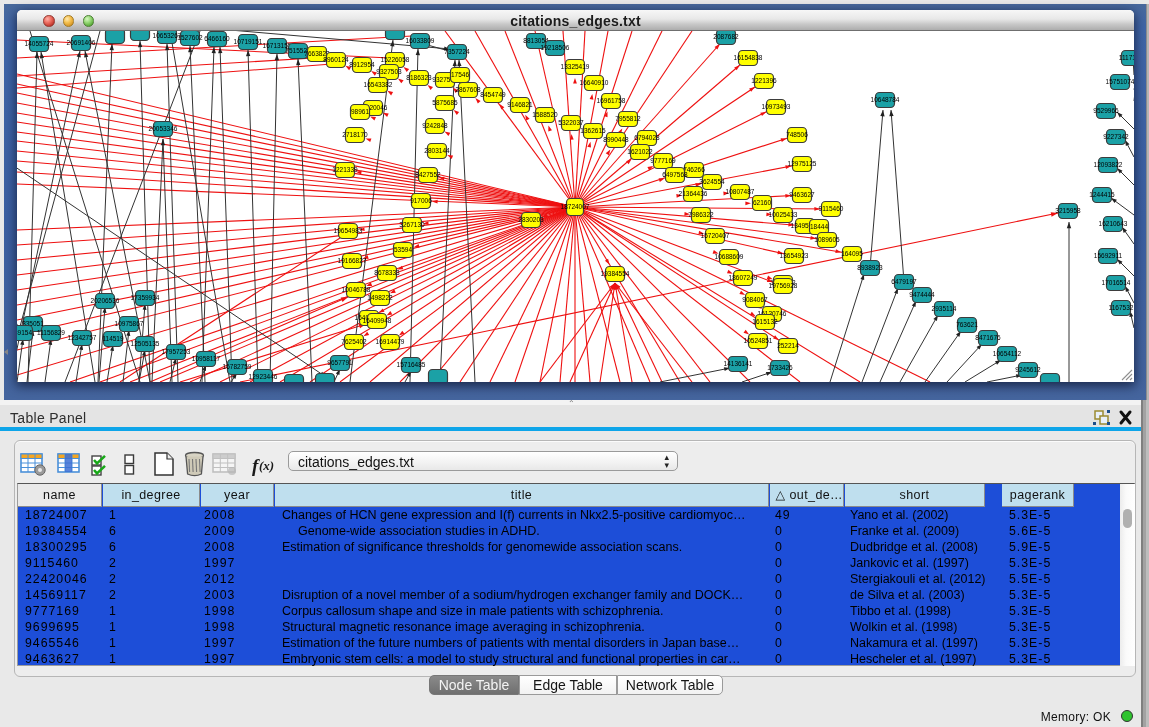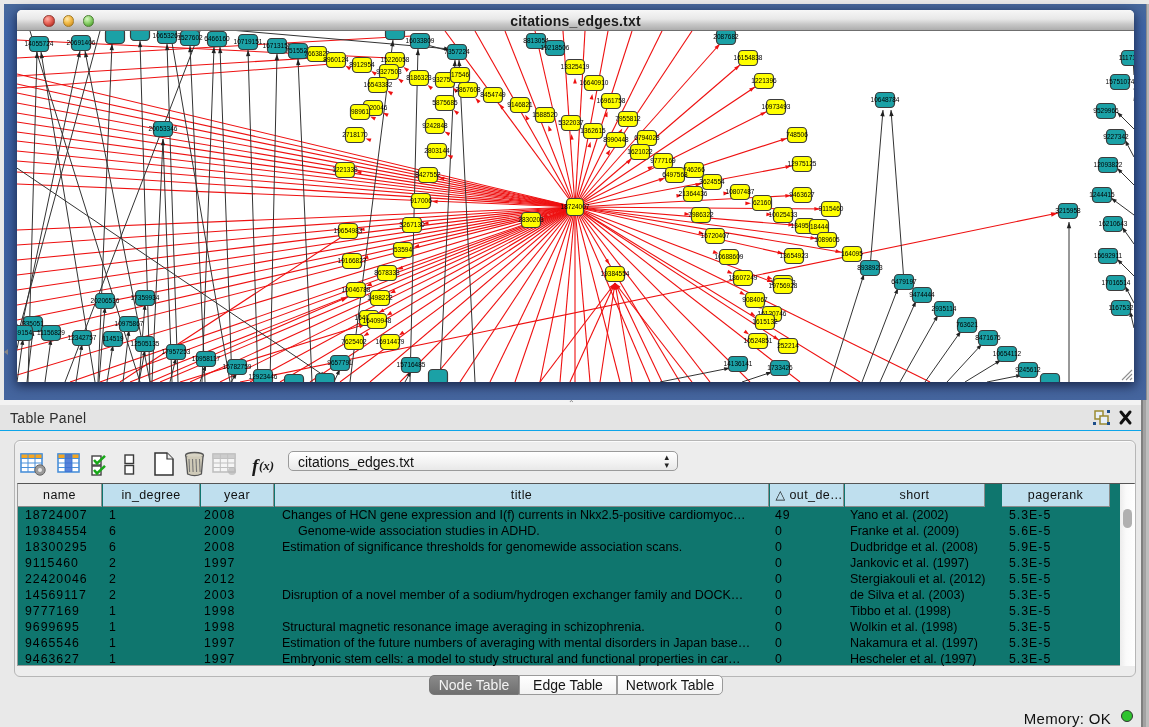--- a/index.html
+++ b/index.html
@@ -17,54 +17,54 @@
 #tl1 { left:26px; background:radial-gradient(circle at 35% 30%,#ffb0a8,#ec6d60 40%,#c33b30 75%,#8f1f18); border:1px solid #92322a;}
 #tl2 { left:45.5px; background:radial-gradient(circle at 35% 30%,#ffe9b0,#f5c150 40%,#d99a2b 75%,#a06f12); border:1px solid #a37b25;}
 #tl3 { left:65.5px; background:radial-gradient(circle at 35% 30%,#d6f7c0,#96d877 40%,#5fae3e 75%,#3d7d22); border:1px solid #4c7f35;}
 #grip { position:absolute; right:1px; bottom:1px; width:14px; height:14px; }
 svg line.re { stroke:#ee1010; stroke-width:1.1; }
 svg line.bk { stroke:#333; stroke-width:1.0; }
 svg text.nl { font-size:6.5px; fill:#000; text-anchor:middle; font-family:"Liberation Sans",sans-serif; }
 #divider { position:absolute; left:0; top:400px; width:1141px; height:5px; background:#f3f3f3; }
 #divider .ch { position:absolute; left:568px; top:-1px; color:#777; font-size:8px; }
 #tphead { position:absolute; left:0; top:405px; width:1141px; height:26px; background:#e4e4e4;
-  border-bottom:1px solid #0ea5e9; }
+  border-bottom:4px solid #0ea5e9; }
 #tphead .t { position:absolute; left:10px; top:5px; font-size:14px; color:#2e2e2e; letter-spacing:0.3px; }
 #tpbody { position:absolute; left:0; top:431px; width:1141px; height:296px; background:#e9e9e9; }
 #rightstrip { position:absolute; left:1141px; top:400px; width:8px; height:327px;
   background:linear-gradient(90deg,#7f7f7f 0 2px,#a2a2a2 2px 5px,#bdbdbd 5px 8px); }
 #container { position:absolute; left:14px; top:440px; width:1122px; height:237px;
   border:1px solid #b6b6b6; border-radius:6px; background:#ededed;
   box-shadow:inset 0 1px 0 #fbfbfb; }
 #combo { position:absolute; left:288px; top:451px; width:390px; height:20px;
   border:1px solid #9a9a9a; border-radius:5px;
   background:linear-gradient(180deg,#ffffff,#f2f2f2 60%,#e8e8e8); }
 #combo .ct { position:absolute; left:9px; top:2px; font-size:14px; color:#111; }
 #combo .ar { position:absolute; right:8px; font-size:9px; color:#222; line-height:10px; }
-#tbl { position:absolute; left:17px; top:483px; width:1118px; height:183px; background:#0f766e;
+#tbl { position:absolute; left:17px; top:483px; width:1118px; height:183px; background:#1d4ed8;
   border:1px solid #9d9d9d; border-top:1px solid #555;padding-left:36px; }
 .thead { position:absolute; left:0; top:0; width:1077px; height:24px; }
 .th { position:absolute; top:0; height:23px; background:#bfdfee; border-right:1px solid #8b8b8b;
   border-bottom:1px solid #8b8b8b; text-align:center; font-size:12.5px; color:#111;
   line-height:23px; letter-spacing:0.4px; }
 .th.g { background:#e9e9e9; }
 .tr { position:absolute; left:0; width:1077px; height:16px; }
 .td { position:absolute; top:0; height:16px; font-size:12.3px; letter-spacing:1px; color:#000;
   white-space:nowrap; overflow:hidden; line-height:15px; }
 .td.txt { letter-spacing:0; font-size:12.5px; }
 #sbar { position:absolute; left:1120px; top:484px; width:15px; height:182px;
   background:linear-gradient(90deg,#ececec,#fafafa 40%,#fff); }
 #sbar .th2 { position:absolute; left:3px; top:25px; width:9px; height:19px; border-radius:5px;
   background:#b0b0b0; }
 #tabs { position:absolute; left:429px; top:675px; height:20px; font-size:14px; }
 #tabs .seg { position:absolute; top:0; height:20px; line-height:19px; text-align:center;
   border:1px solid #9a9a9a; color:#151515; background:linear-gradient(180deg,#ffffff,#f2f2f2); }
 #tabs .sel { background:linear-gradient(180deg,#8a8a8a,#6f6f6f); color:#f3f3f3;
   border-color:#777; }
-#mem { position:absolute; right:38px; top:710px; font-size:15px; color:#111; letter-spacing:0.3px; }
+#mem { position:absolute; right:38px; top:710px; font-size:12px; color:#111; letter-spacing:0.3px; }
 #memdot { position:absolute; left:1121px; top:710px; width:12px; height:12px; border-radius:50%;
   background:#2fc32f; border:1.5px solid #333; }
 </style></head>
 <body>
 <div id="blue"></div>
 <div style="position:absolute;left:1px;top:349px;width:0;height:0;border:3px solid transparent;border-right:4px solid #8a8a8a"></div>
 <div id="bluestrip"></div>
 <div id="win">
   <div id="titlebar">
     <div class="tl" id="tl1"></div>
@@ -708,21 +708,21 @@
     <span class="ar" style="top:8px">▾</span>
   </div>
 <div id="tbl">
 <div class="thead">
 <div class="th g" style="left:0px;width:84px">name</div>
 <div class="th" style="left:85px;width:97px">in_degree</div>
 <div class="th" style="left:183px;width:73px">year</div>
 <div class="th" style="left:257px;width:494px">title</div>
 <div class="th" style="left:752px;width:74px;text-align:right;padding-left:5px">△ out_de…</div>
 <div class="th" style="left:827px;width:140px">short</div>
-<div class="th" style="left:984px;width:108px">pagerank</div>
+<div class="th" style="left:984px;width:72px">pagerank</div>
 </div>
 <div class="tr" style="top:24px">
 <div class="td" style="left:7px;width:76px">18724007</div>
 <div class="td" style="left:91px;width:90px">1</div>
 <div class="td" style="left:186px;width:69px">2008</div>
 <div class="td txt" style="left:264px;width:486px">Changes of HCN gene expression and I(f) currents in Nkx2.5-positive cardiomyoc…</div>
 <div class="td" style="left:757px;width:68px">49</div>
 <div class="td txt" style="left:832px;width:150px">Yano et al. (2002)</div>
 <div class="td" style="left:991px;width:84px">5.3E-5</div>
 </div>
@@ -766,38 +766,39 @@
 <div class="td" style="left:186px;width:69px">2003</div>
 <div class="td txt" style="left:264px;width:486px">Disruption of a novel member of a sodium/hydrogen exchanger family and DOCK…</div>
 <div class="td" style="left:757px;width:68px">0</div>
 <div class="td txt" style="left:832px;width:150px">de Silva et al. (2003)</div>
 <div class="td" style="left:991px;width:84px">5.3E-5</div>
 </div>
 <div class="tr" style="top:120px">
 <div class="td" style="left:7px;width:76px">9777169</div>
 <div class="td" style="left:91px;width:90px">1</div>
 <div class="td" style="left:186px;width:69px">1998</div>
+<div class="td txt" style="left:264px;width:486px">Corpus callosum shape and size in male patients with schizophrenia.</div>
 <div class="td" style="left:757px;width:68px">0</div>
 <div class="td txt" style="left:832px;width:150px">Tibbo et al. (1998)</div>
 <div class="td" style="left:991px;width:84px">5.3E-5</div>
 </div>
 <div class="tr" style="top:136px">
 <div class="td" style="left:7px;width:76px">9699695</div>
 <div class="td" style="left:91px;width:90px">1</div>
 <div class="td" style="left:186px;width:69px">1998</div>
 <div class="td txt" style="left:264px;width:486px">Structural magnetic resonance image averaging in schizophrenia.</div>
 <div class="td" style="left:757px;width:68px">0</div>
 <div class="td txt" style="left:832px;width:150px">Wolkin et al. (1998)</div>
 <div class="td" style="left:991px;width:84px">5.3E-5</div>
 </div>
 <div class="tr" style="top:152px">
 <div class="td" style="left:7px;width:76px">9465546</div>
 <div class="td" style="left:91px;width:90px">1</div>
 <div class="td" style="left:186px;width:69px">1997</div>
-<div class="td txt" style="left:264px;width:486px">Estimation of the future numbers of averaging with mental disorders in Japan base…</div>
+<div class="td txt" style="left:264px;width:486px">Estimation of the future numbers of patients with mental disorders in Japan base…</div>
 <div class="td" style="left:757px;width:68px">0</div>
 <div class="td txt" style="left:832px;width:150px">Nakamura et al. (1997)</div>
 <div class="td" style="left:991px;width:84px">5.3E-5</div>
 </div>
 <div class="tr" style="top:168px">
 <div class="td" style="left:7px;width:76px">9463627</div>
 <div class="td" style="left:91px;width:90px">1</div>
 <div class="td" style="left:186px;width:69px">1997</div>
 <div class="td txt" style="left:264px;width:486px">Embryonic stem cells: a model to study structural and functional properties in car…</div>
 <div class="td" style="left:757px;width:68px">0</div>

